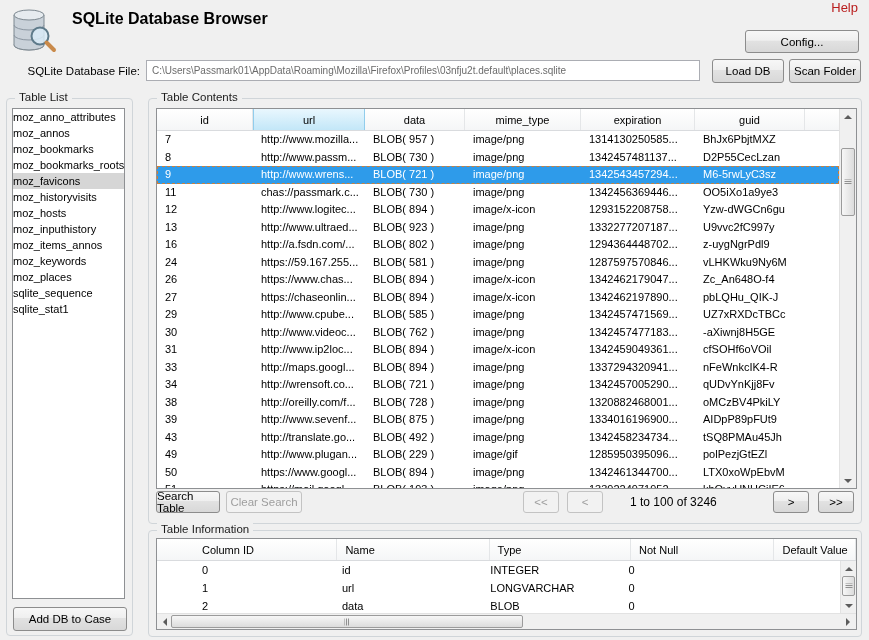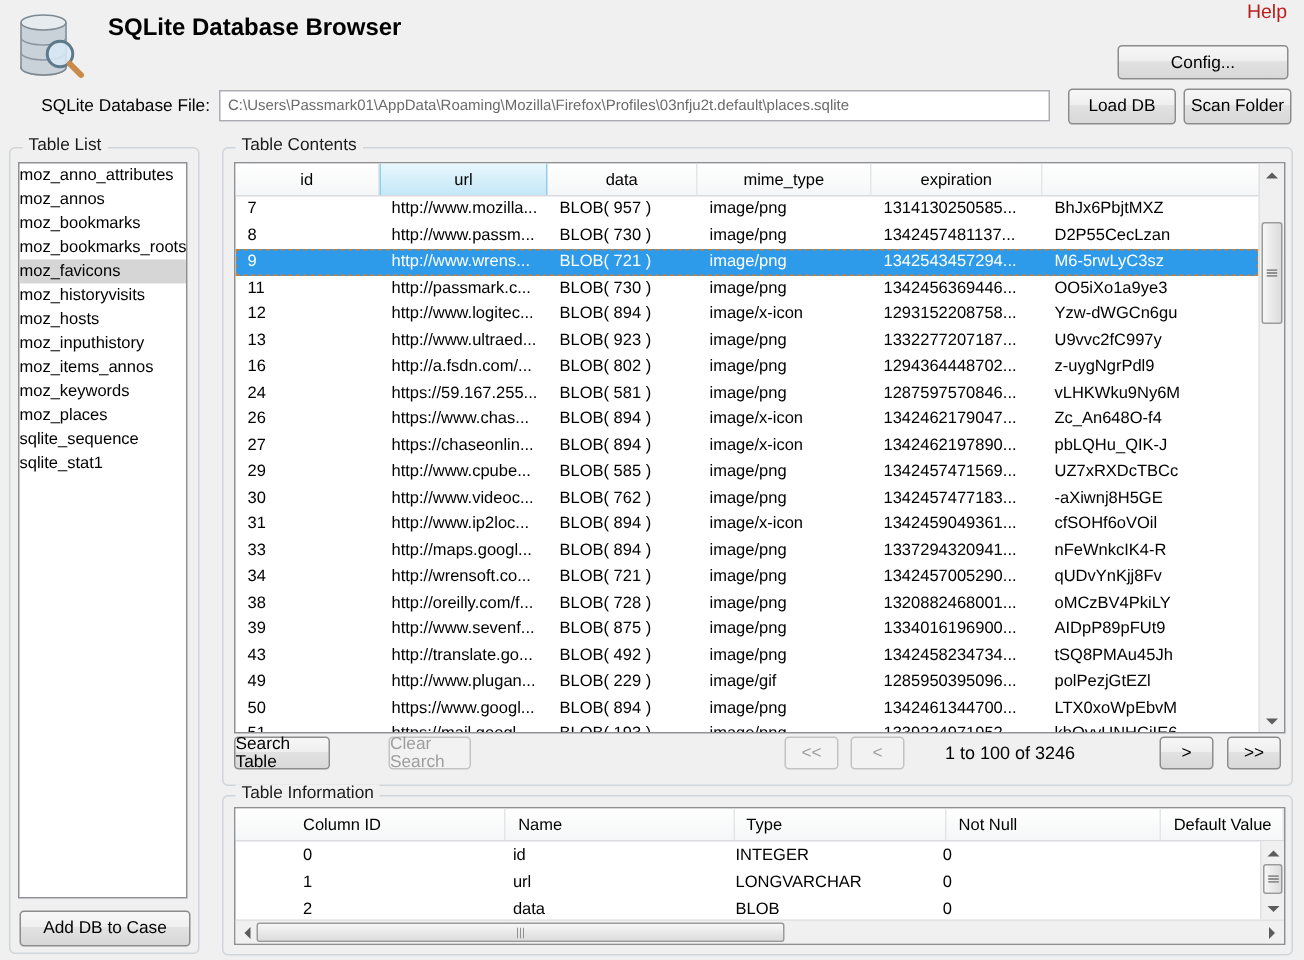--- a/index.html
+++ b/index.html
@@ -23,21 +23,21 @@
     background: linear-gradient(180deg,#F7F7F7 0%,#EFEFEF 45%,#E2E2E2 46%,#D8D8D8 100%);
     font-family:"Liberation Sans",sans-serif; font-size:11.5px; color:#000;
     display:flex; align-items:center; justify-content:center; cursor:pointer;
   }
   .btn.disabled { border-color:#C3C3C3; background:#F2F2F2; color:#9E9E9E; }
   #config-btn { right:10px; top:30px; width:114px; height:23px; }
   #load-btn   { left:712px; top:59px; width:72px;  height:24px; }
   #scan-btn   { left:789px; top:59px; width:72px;  height:24px; }
   #add-db-btn { left:13px;  top:607px; width:114px; height:24px; }
   #search-btn { left:156px; top:491px; width:64px; height:22px; }
-  #clear-btn  { left:226px; top:491px; width:55px; height:22px;margin-left:33px; }
+  #clear-btn  { left:226px; top:491px; width:76px; height:22px; }
   #first-btn  { left:523px; top:491px; width:36px; height:22px; }
   #prev-btn   { left:567px; top:491px; width:36px; height:22px; }
   #next-btn   { left:773px; top:491px; width:36px; height:22px; }
   #last-btn   { left:818px; top:491px; width:36px; height:22px; }
   #range-text { position:absolute; left:630px; top:495px; width:116px; text-align:left; font-size:12px; }
   
   #file-label { position:absolute; left:18px; top:65px; width:122px; text-align:right; font-size:11.5px; }
   #file-input {
     position:absolute; left:146px; top:60px; width:554px; height:21px;
     border:1px solid #ABADB3; background:#FFF; color:#6B6B6B;
@@ -152,20 +152,21 @@
 <div class="group" id="group-table-contents">
   <div class="group-label">Table Contents</div>
 </div>
 <div class="grid" id="tc-grid">
   <div class="ghead" id="tc-head">
       <div class="hcell c0">id</div>
       <div class="hcell c1 sorted">url</div>
       <div class="hcell c2">data</div>
       <div class="hcell c3">mime_type</div>
       <div class="hcell c4">expiration</div>
+      <div class="hcell c5">guid</div>
       <div class="hcell hfill"></div>
     </div>
   <div class="gbody" id="tc-body">
       <div class="trow">
         <div class="cell c0">7</div>
         <div class="cell c1">http://www.mozilla...</div>
         <div class="cell c2">BLOB( 957 )</div>
         <div class="cell c3">image/png</div>
         <div class="cell c4">1314130250585...</div>
         <div class="cell c5">BhJx6PbjtMXZ</div>
@@ -181,21 +182,21 @@
       <div class="trow selected">
         <div class="cell c0">9</div>
         <div class="cell c1">http://www.wrens...</div>
         <div class="cell c2">BLOB( 721 )</div>
         <div class="cell c3">image/png</div>
         <div class="cell c4">1342543457294...</div>
         <div class="cell c5">M6-5rwLyC3sz</div>
       </div>
       <div class="trow">
         <div class="cell c0">11</div>
-        <div class="cell c1">http://passmark.c...</div>
+        <div class="cell c1">chas://passmark.c...</div>
         <div class="cell c2">BLOB( 730 )</div>
         <div class="cell c3">image/png</div>
         <div class="cell c4">1342456369446...</div>
         <div class="cell c5">OO5iXo1a9ye3</div>
       </div>
       <div class="trow">
         <div class="cell c0">12</div>
         <div class="cell c1">http://www.logitec...</div>
         <div class="cell c2">BLOB( 894 )</div>
         <div class="cell c3">image/x-icon</div>

